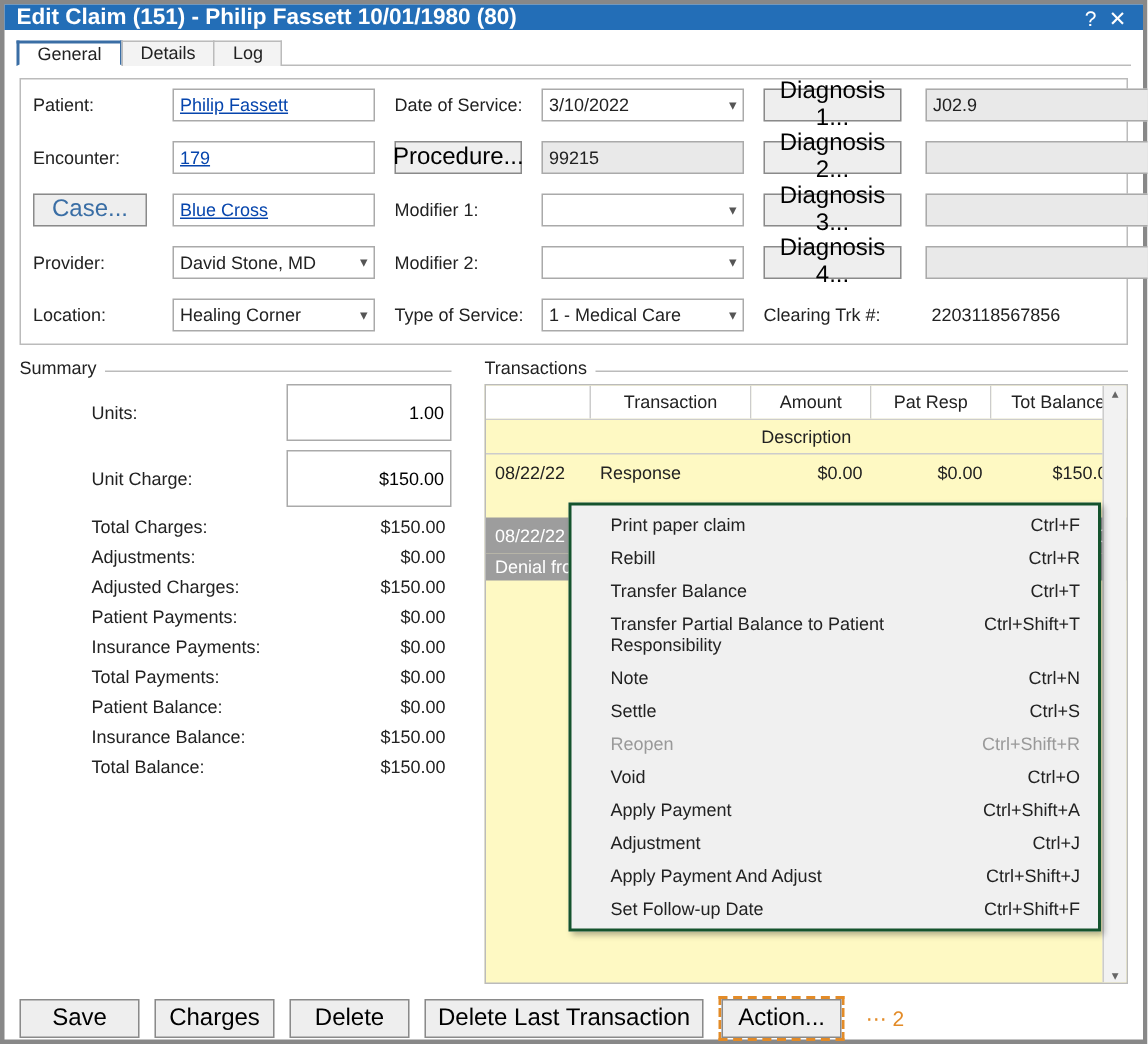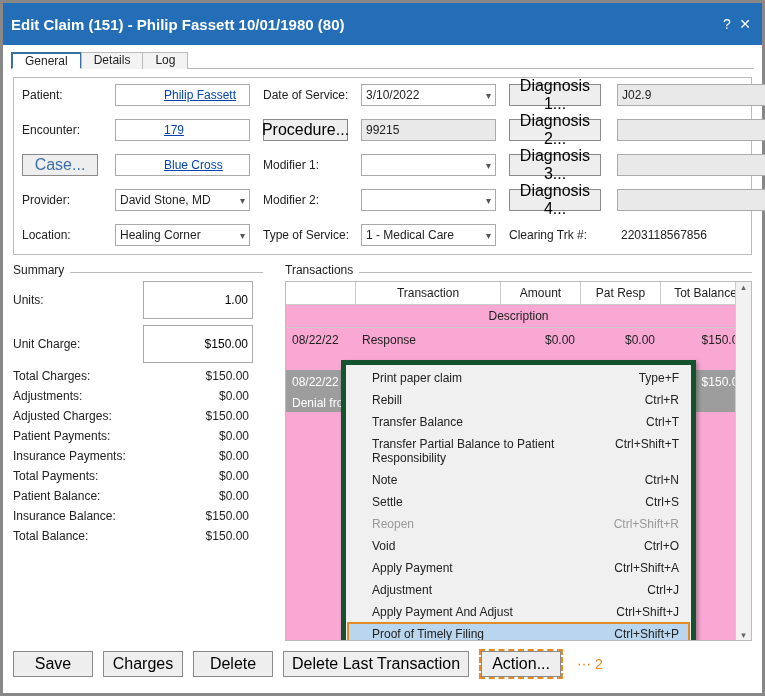--- a/index.html
+++ b/index.html
@@ -73,21 +73,21 @@
     width: 100%;
     height: 22px;
     border: 1px solid #aaa;
     background: #fff;
     font-size: 12px;
     padding: 0 4px;
     display: flex;
     align-items: center;
     justify-content: space-between;
   }
-  .link-look { color: #0645ad; text-decoration: underline; cursor: pointer; margin-left: 44px; }
+  .link-look { color: #0645ad; text-decoration: underline; cursor: pointer; }
   .inp.dropdown::after {
     content: "▾";
     color: #555;
     font-size: 10px;
   }
   .inp.gray { background: #e9e9e9; }
   .inp.clearable {
     padding-right: 2px;
   }
   .inp .clearx {
@@ -130,38 +130,39 @@
     flex: 1;
     height: 1px;
     background: #bbb;
     margin-top: 4px;
   }
   .sum-grid {
     display: grid;
     grid-template-columns: 130px 110px;
     row-gap: 6px;
     align-items: center;
+    margin-left: 48px;
   }
   .sum-val {
     text-align: right;
     padding-right: 4px;
   }
   .sum-inp {
     height: 38px;
     width: 110px;
     border: 1px solid #aaa;
     text-align: right;
     padding: 0 4px;
     font-size: 12px;
   }
   .trans-panel {
     border: 1px solid #bbb;
-    height: 360px;
+    height: 400px;
     position: relative;
-    background: #f9a8d4;
+    background: #fef9c3;
     overflow: hidden;
   }
   .trans-head {
     display: grid;
     grid-template-columns: 70px 1fr 80px 80px 90px;
     border-bottom: 1px solid #ccc;
   }
   .trans-head div {
     border-right: 1px solid #ccc;
     padding: 4px 6px;
@@ -191,21 +192,21 @@
   }
   .scroll-stub .arrow { position:absolute; width:100%; text-align:center; font-size:9px; color:#666;}
   .scroll-stub .arrow.up { top:0; }
   .scroll-stub .arrow.down { bottom:0; }
   .action-menu {
     position: absolute;
     left: 55px;
     top: 78px;
     width: 355px;
     background: #f0f0f0;
-    border: 5px solid #14532d;
+    border: 2px solid #14532d;
     box-shadow: 2px 2px 4px rgba(0,0,0,0.3);
     padding: 2px;
   }
   .menu-item {
     display: flex;
     justify-content: space-between;
     padding: 4px 10px 4px 24px;
     cursor: pointer;
   }
   .menu-item.disabled { color: #999; cursor: default; }
@@ -392,21 +393,21 @@
             </div>
             <div class="trans-desc sel">Denial from payment #111 Remarks:  Reasons: CO-29</div>
           </div>
         <div class="scroll-stub">
           <div class="arrow up">▴</div>
           <div class="arrow down">▾</div>
         </div>
         <div class="action-menu" id="action-menu">
             <div class="menu-item">
               <span>Print paper claim</span>
-              <span>Type+F</span>
+              <span>Ctrl+F</span>
             </div>
             <div class="menu-item">
               <span>Rebill</span>
               <span>Ctrl+R</span>
             </div>
             <div class="menu-item">
               <span>Transfer Balance</span>
               <span>Ctrl+T</span>
             </div>
             <div class="menu-item">
@@ -434,23 +435,23 @@
               <span>Ctrl+Shift+A</span>
             </div>
             <div class="menu-item">
               <span>Adjustment</span>
               <span>Ctrl+J</span>
             </div>
             <div class="menu-item">
               <span>Apply Payment And Adjust</span>
               <span>Ctrl+Shift+J</span>
             </div>
-            <div class="menu-item highlight">
-              <span>Proof of Timely Filing</span>
-              <span>Ctrl+Shift+P</span>
+            <div class="menu-item">
+              <span>Set Follow-up Date</span>
+              <span>Ctrl+Shift+F</span>
             </div>
           </div>
       </div>
     </div>
   </div>
 
   <div class="bottom-bar">
     <button class="btn">Save</button>
     <button class="btn">Charges</button>
     <button class="btn">Delete</button>

